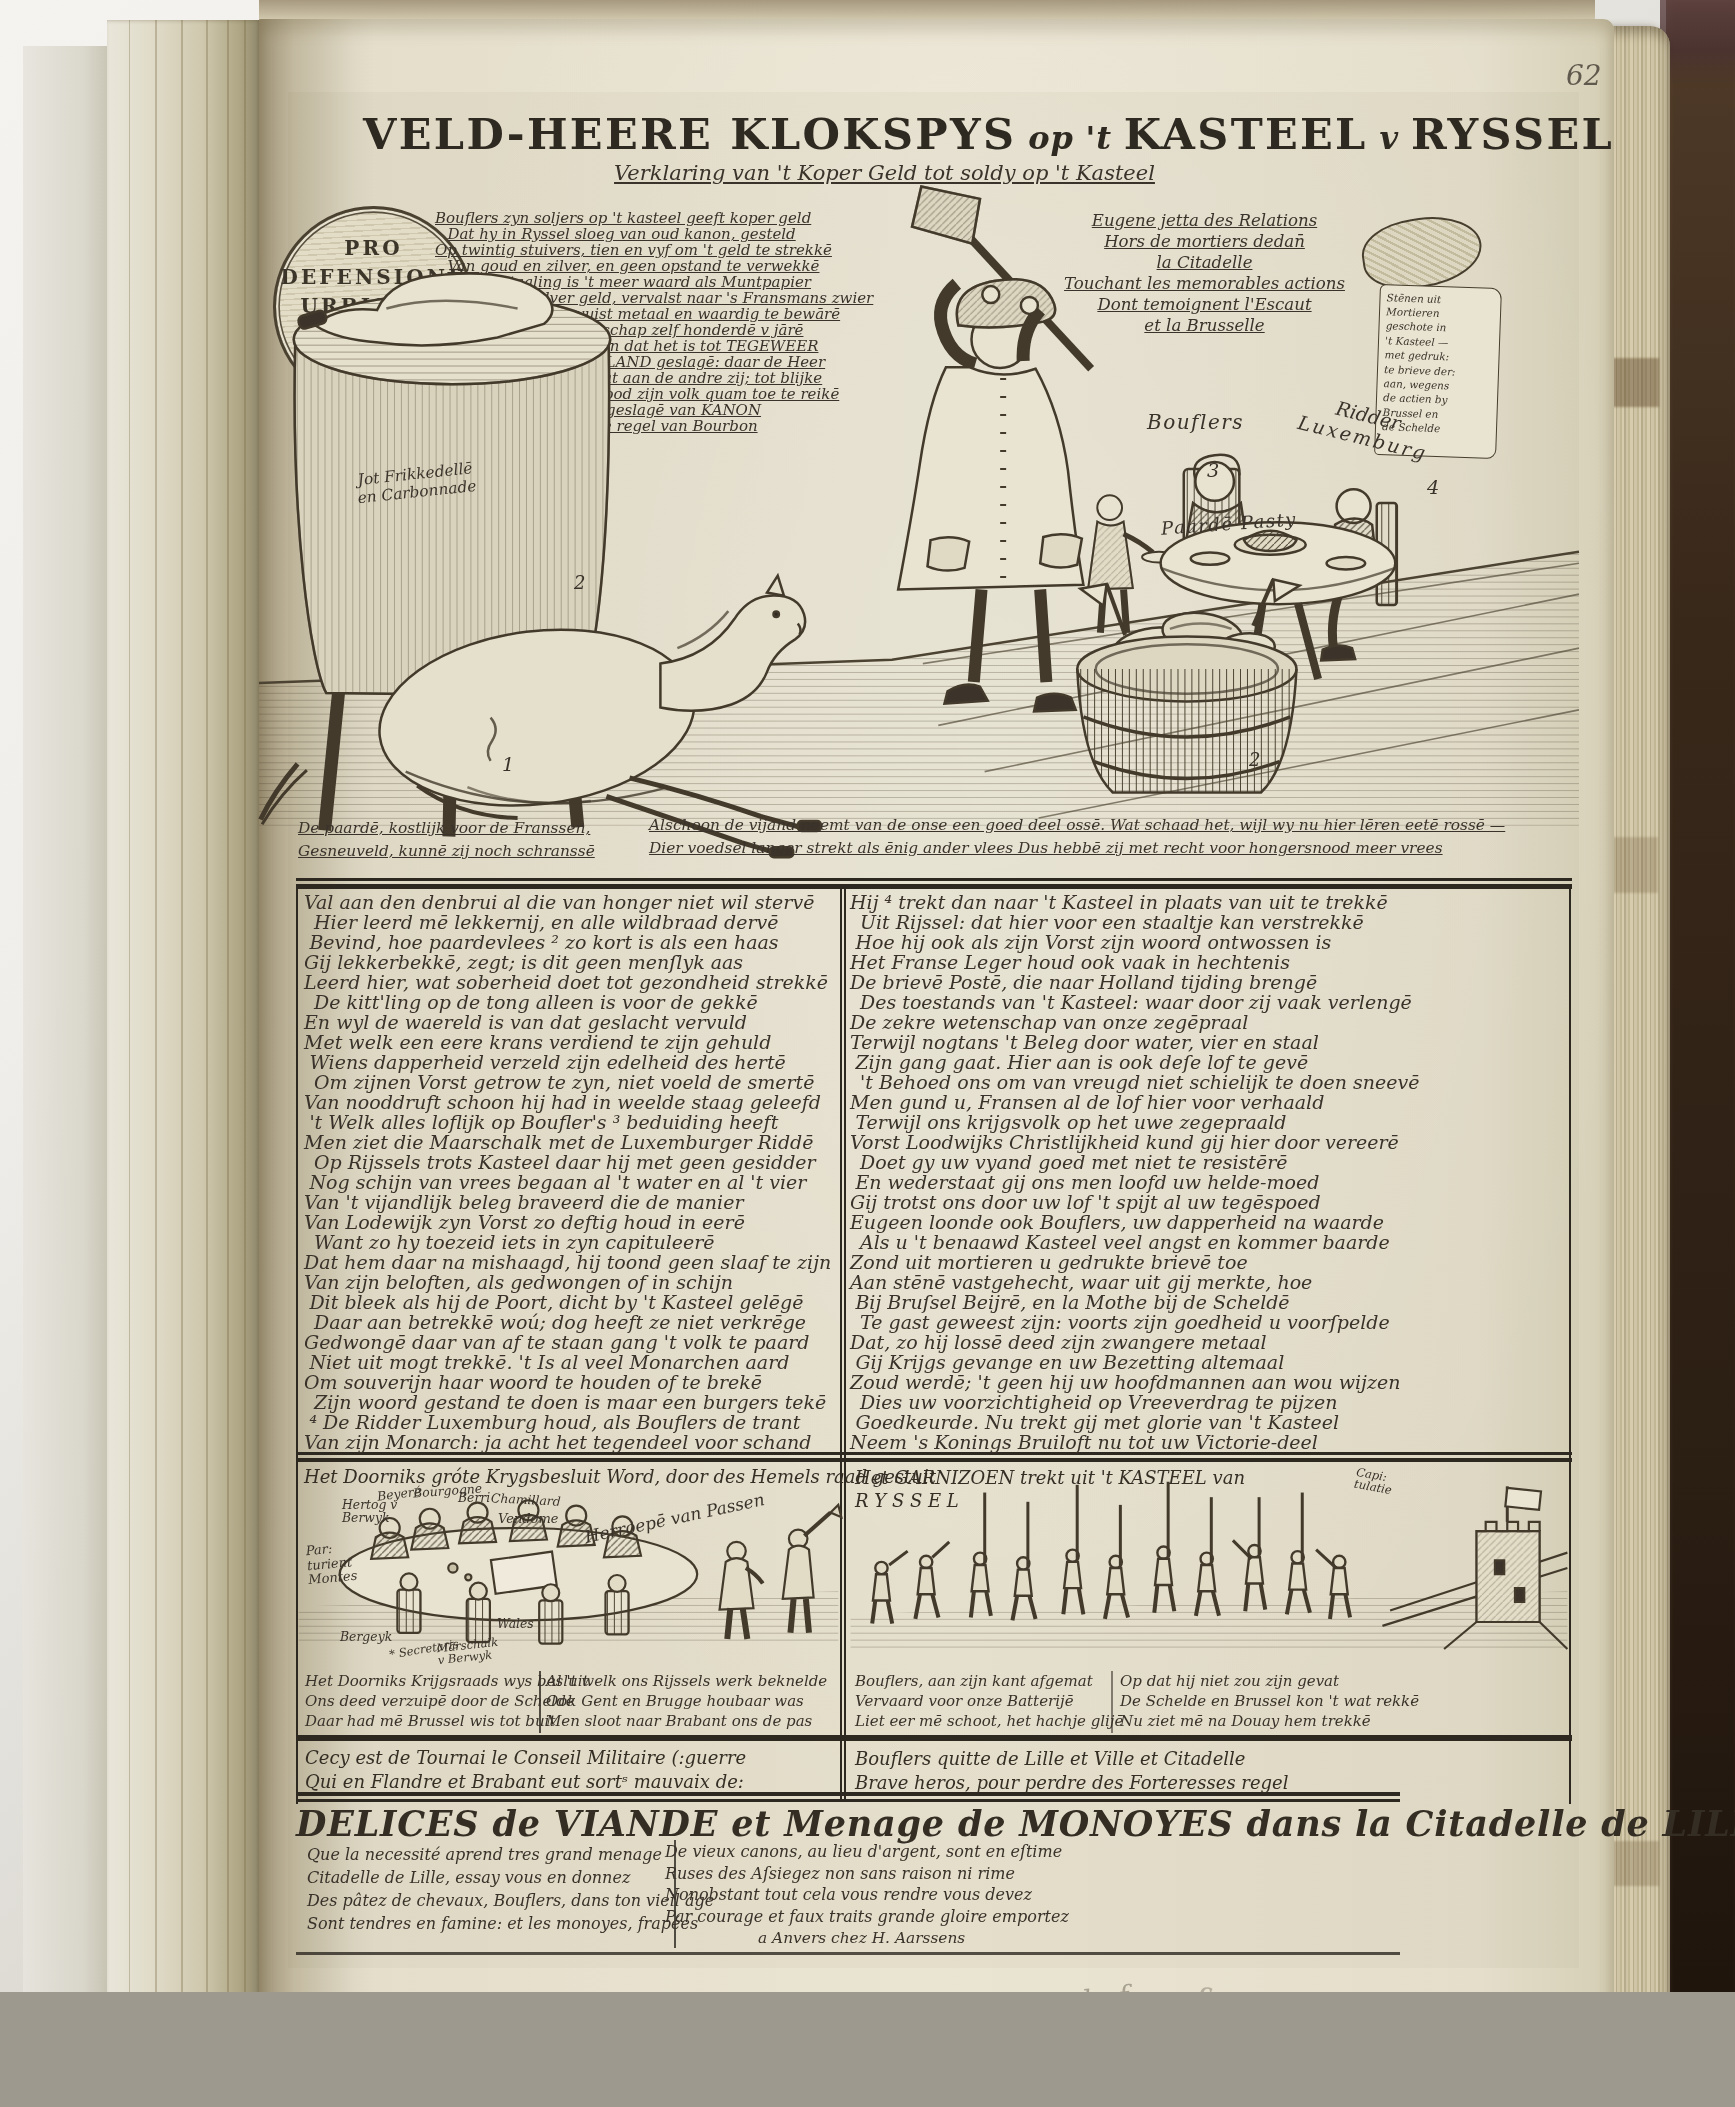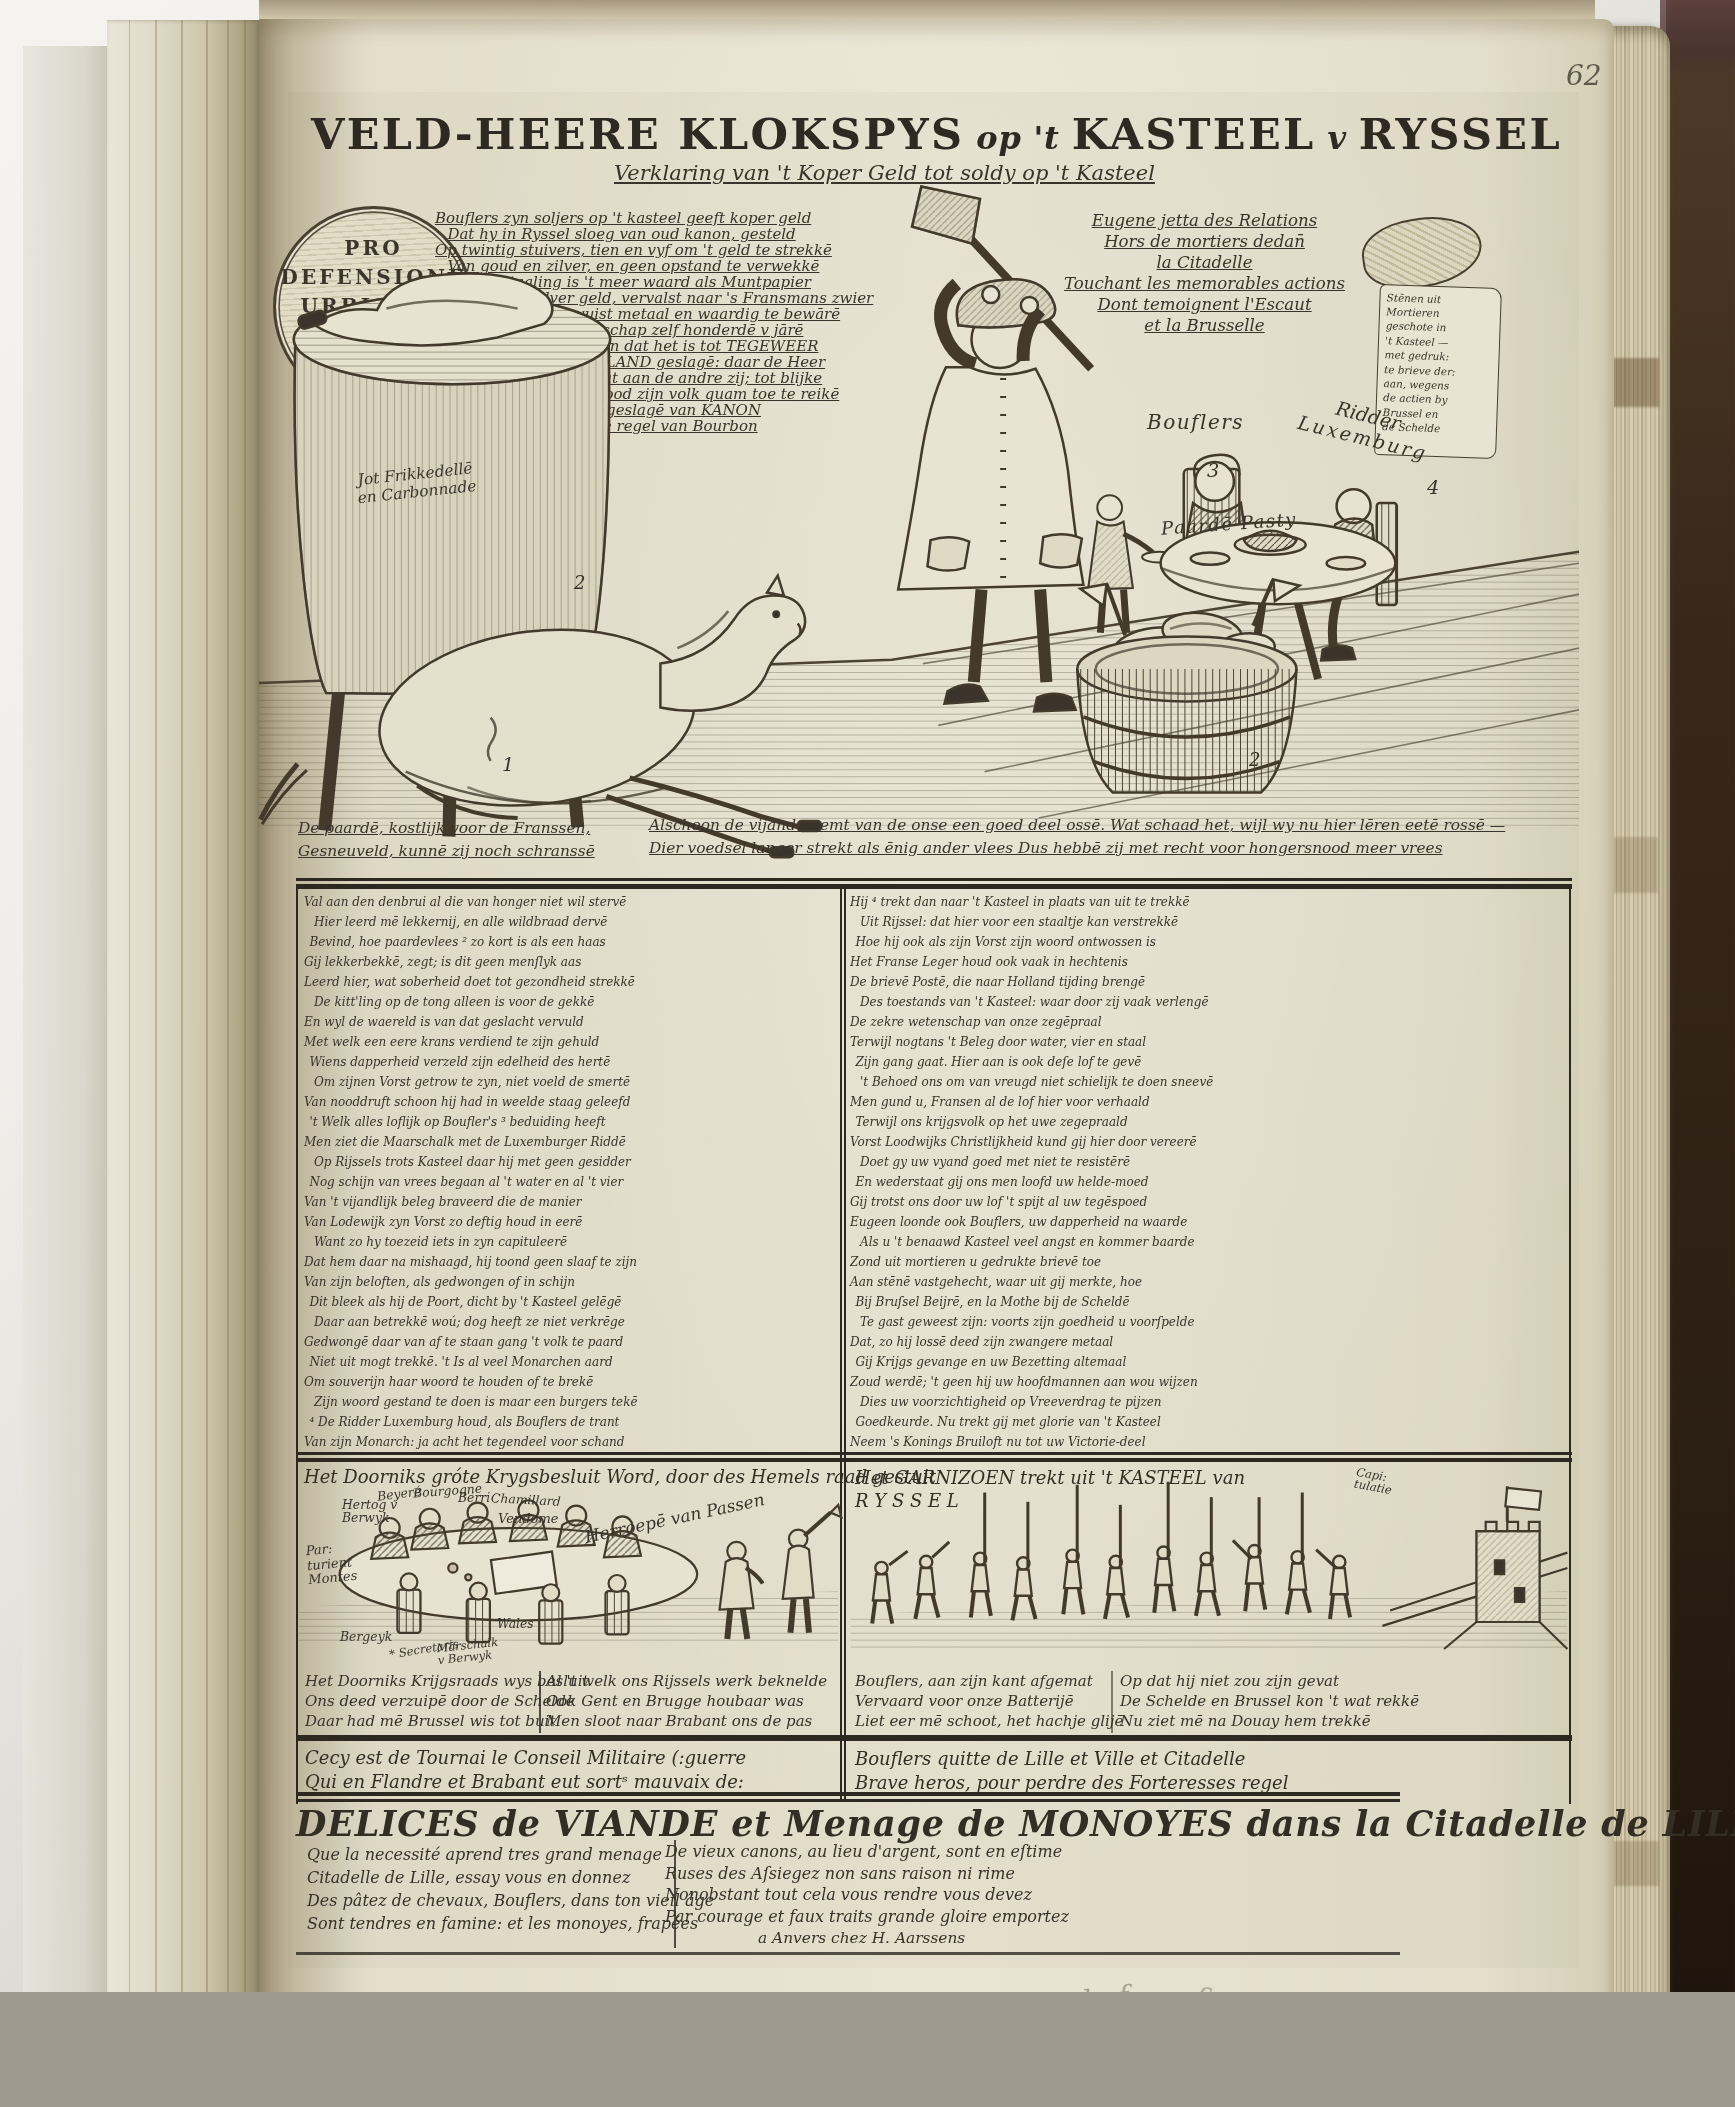--- a/index.html
+++ b/index.html
@@ -36,21 +36,21 @@
       #e7e2cf;
     box-shadow:inset 0 10.8px 15.4px rgba(110,95,60,.25), inset 0 -14px 18.5px rgba(110,95,60,.28);
     border-radius:2.3px 10.8px 7.7px 2.3px;}
   .page::before{content:"";position:absolute;left:0;top:0;bottom:0;width:116px;
     background:linear-gradient(90deg,rgba(92,76,48,.38),rgba(92,76,48,.14) 35px,transparent 100%);}
   .platetone{position:absolute;left:29px;top:73px;width:1291px;height:1876px;background:rgba(125,112,78,.05);}
   
   .script{font-style:italic;color:#3a332b;text-decoration:underline;}
   .line{white-space:nowrap;}
   .pagenum{position:absolute;right:12.4px;top:40px;font-size:28px;font-style:italic;color:#5f584c;}
-  .title{position:absolute;left:0;top:90px;width:100%;text-align:center;color:#2e2921;
+  .title{position:absolute;left:0;top:90px;width:100%;text-align:right;color:#2e2921;
     font-weight:700;font-size:43px;letter-spacing:2.3px;white-space:nowrap;}
   .title .scr{font-weight:600;font-style:italic;font-size:32px;letter-spacing:0.8px;}
   .subtitle{position:absolute;left:0;top:142px;width:1251px;text-align:center;font-size:21px;}
   
   .medallion{position:absolute;left:14px;top:187px;width:195px;height:195px;border-radius:50%;
     border:3.1px solid #4a4130;box-shadow:inset 0 0 0 2.3px #e7e2cf, inset 0 0 0 3.9px #5a5040;
     background:repeating-linear-gradient(177deg,#e3ddc8 0 3.9px,#cfc8ae 3.9px 5.4px);
     display:flex;flex-direction:column;align-items:center;justify-content:center;text-align:center;}
   .medallion .line{font-size:20px;letter-spacing:3.1px;color:#3c352a;line-height:29px;font-weight:600;}
   .medallion .line:last-child{font-style:italic;font-size:23px;}
@@ -71,21 +71,21 @@
   .scroll .line{font-size:10.4px;line-height:14.4px;font-style:italic;color:#3a332b;}
   
   .elabel{position:absolute;font-style:italic;color:#3a332b;white-space:nowrap;}
   
   .cap-left{position:absolute;left:39px;top:798px;width:309px;font-size:15.4px;line-height:22.4px;}
   .cap-right{position:absolute;left:390px;top:795px;width:934px;font-size:15.4px;line-height:23px;}
   .cap-right .line{white-space:nowrap;}
   
   .rh,.rv{position:absolute;background:#2d2820;}
   
-  .verse{position:absolute;font-size:12px;line-height:20px;font-style:italic;color:#39322a;}
+  .verse{position:absolute;font-size:19px;line-height:20px;font-style:italic;color:#39322a;}
   .verse .line:nth-child(3n){margin-left:5.4px;}
   .verse .line:nth-child(4n+2){margin-left:10px;}
   
   .panel-header{position:absolute;font-size:18px;font-style:italic;color:#342e25;white-space:nowrap;}
   .plabel{position:absolute;font-style:italic;color:#3a332b;white-space:nowrap;}
   .mini-verse{position:absolute;font-size:15px;line-height:20px;font-style:italic;color:#39322a;}
   .fr-row{position:absolute;font-size:18px;line-height:24px;font-style:italic;color:#342e25;}
   .delices{position:absolute;left:37px;top:1784px;width:1104px;text-align:center;
     font-size:35px;font-style:italic;font-weight:700;letter-spacing:0.8px;color:#332d24;white-space:nowrap;}
   .fr-block{position:absolute;font-size:16px;line-height:23px;font-style:italic;color:#39322a;}

